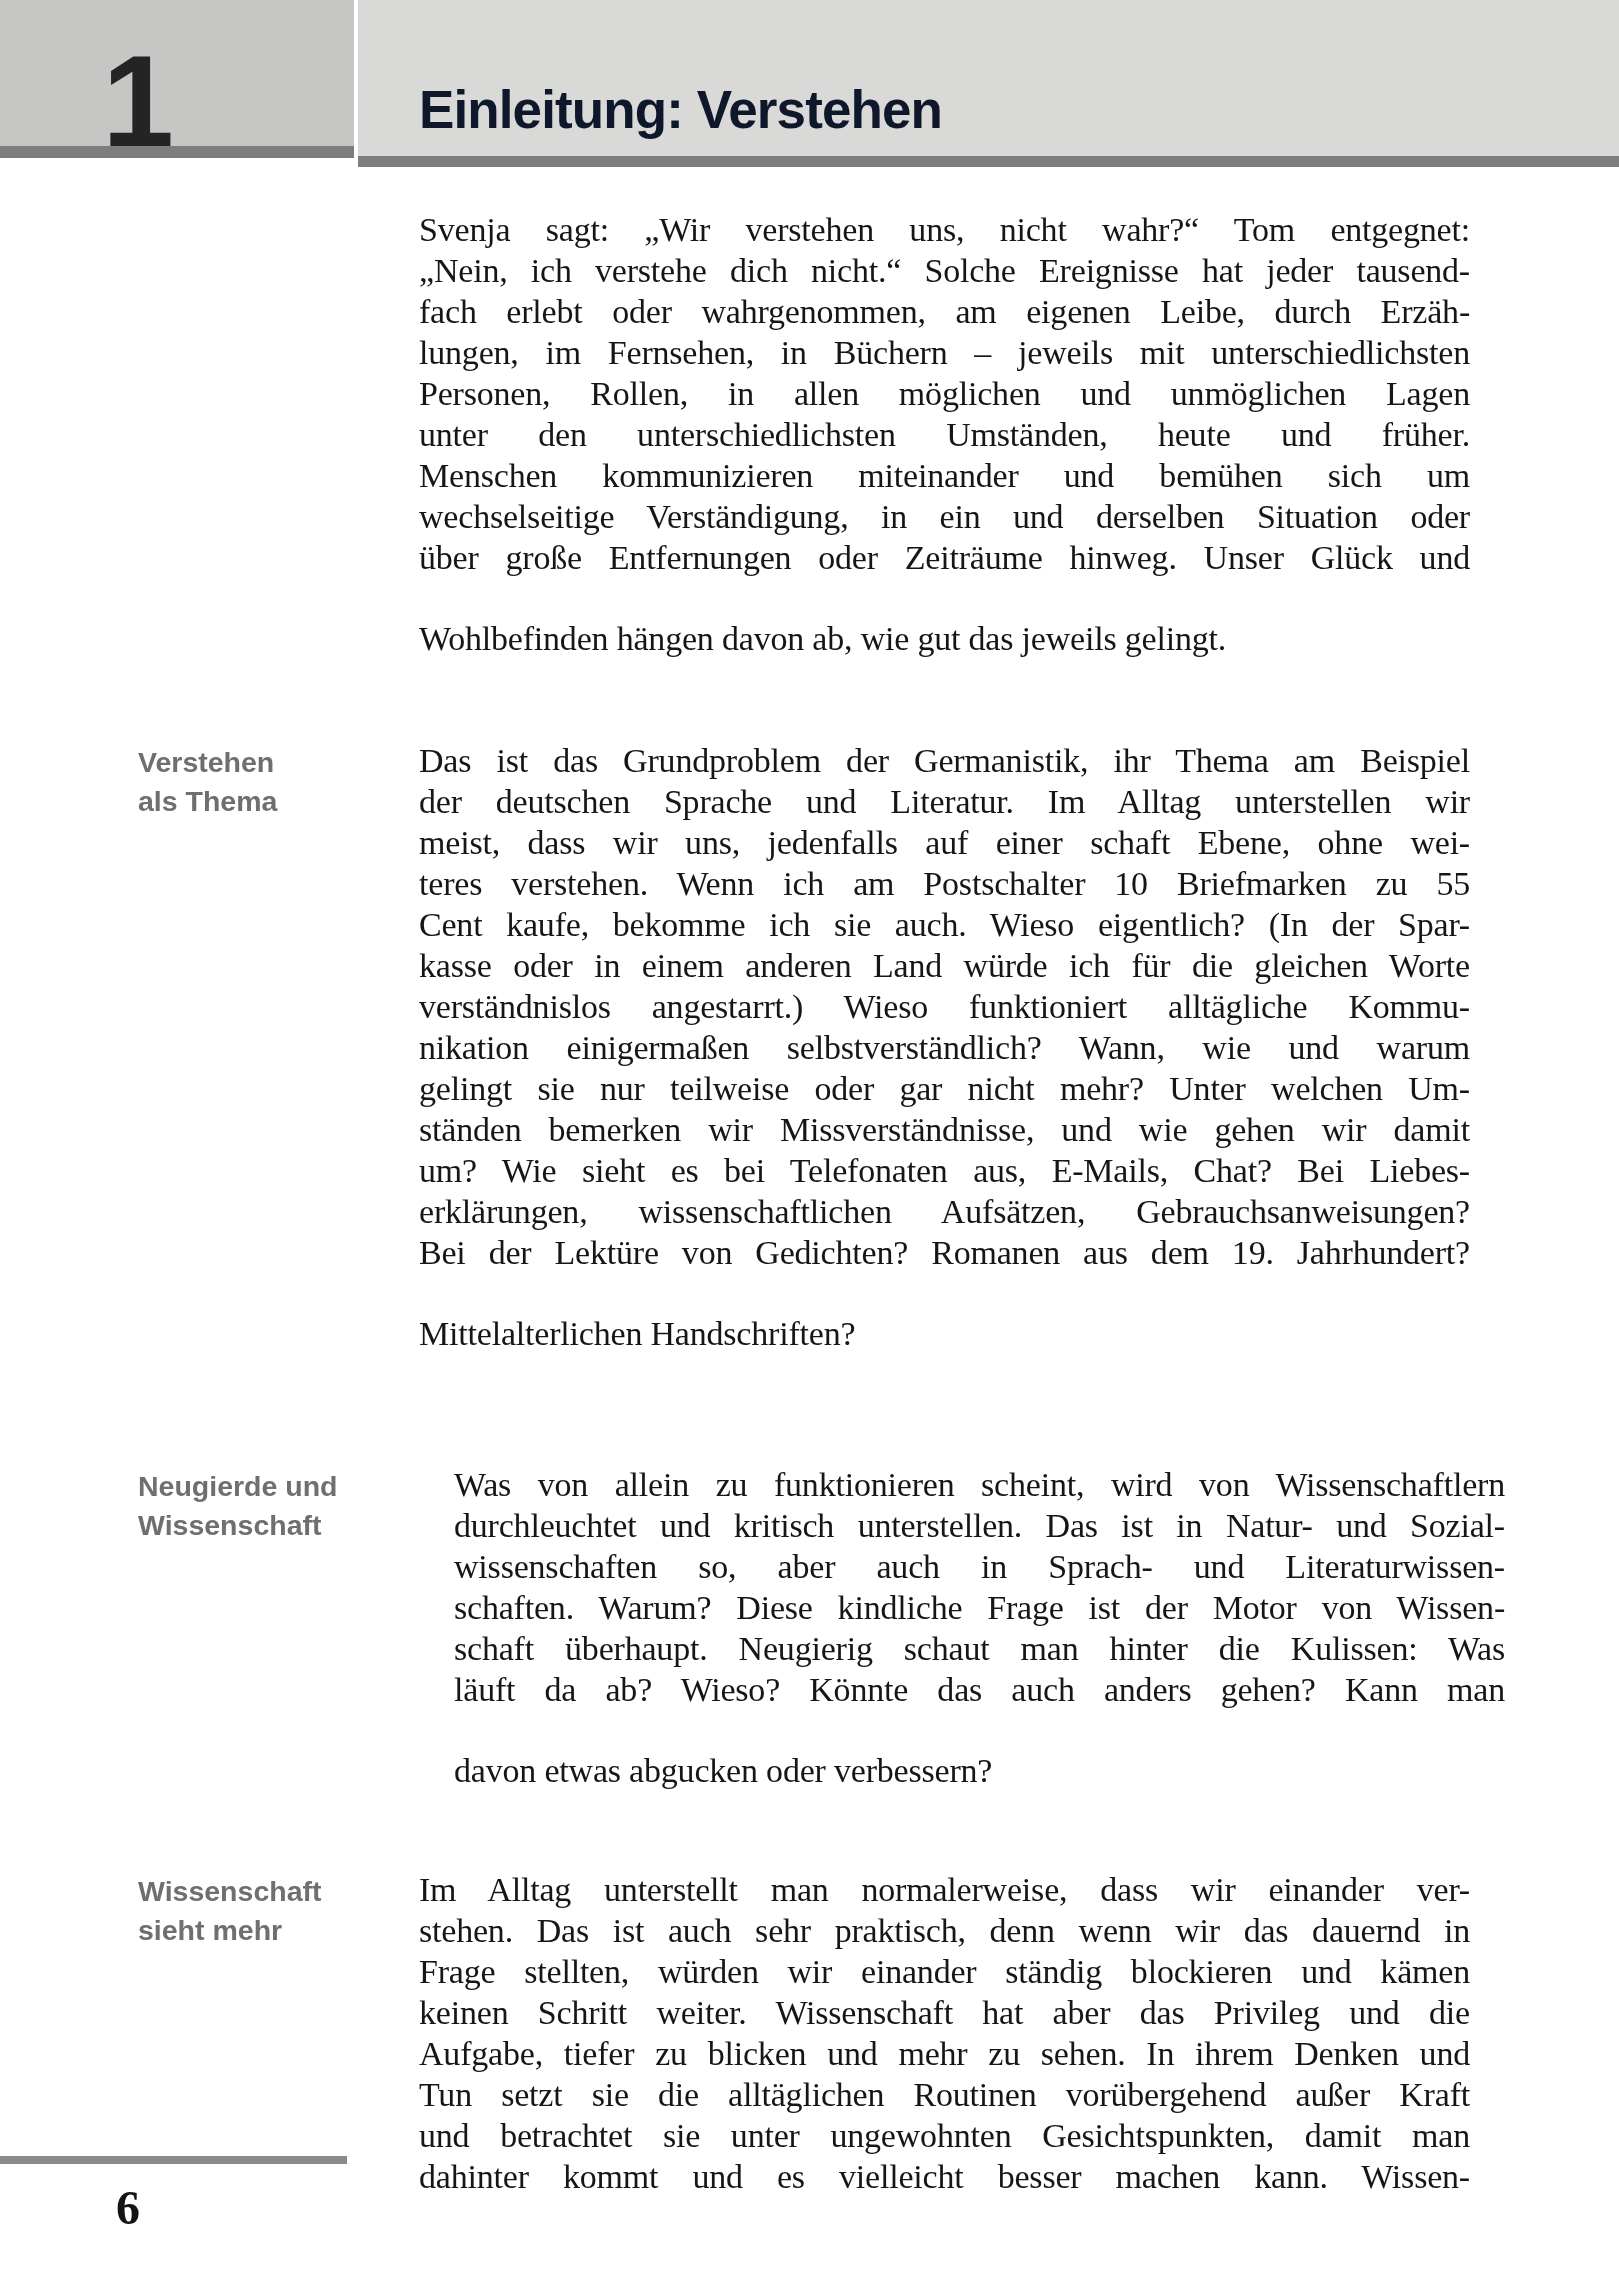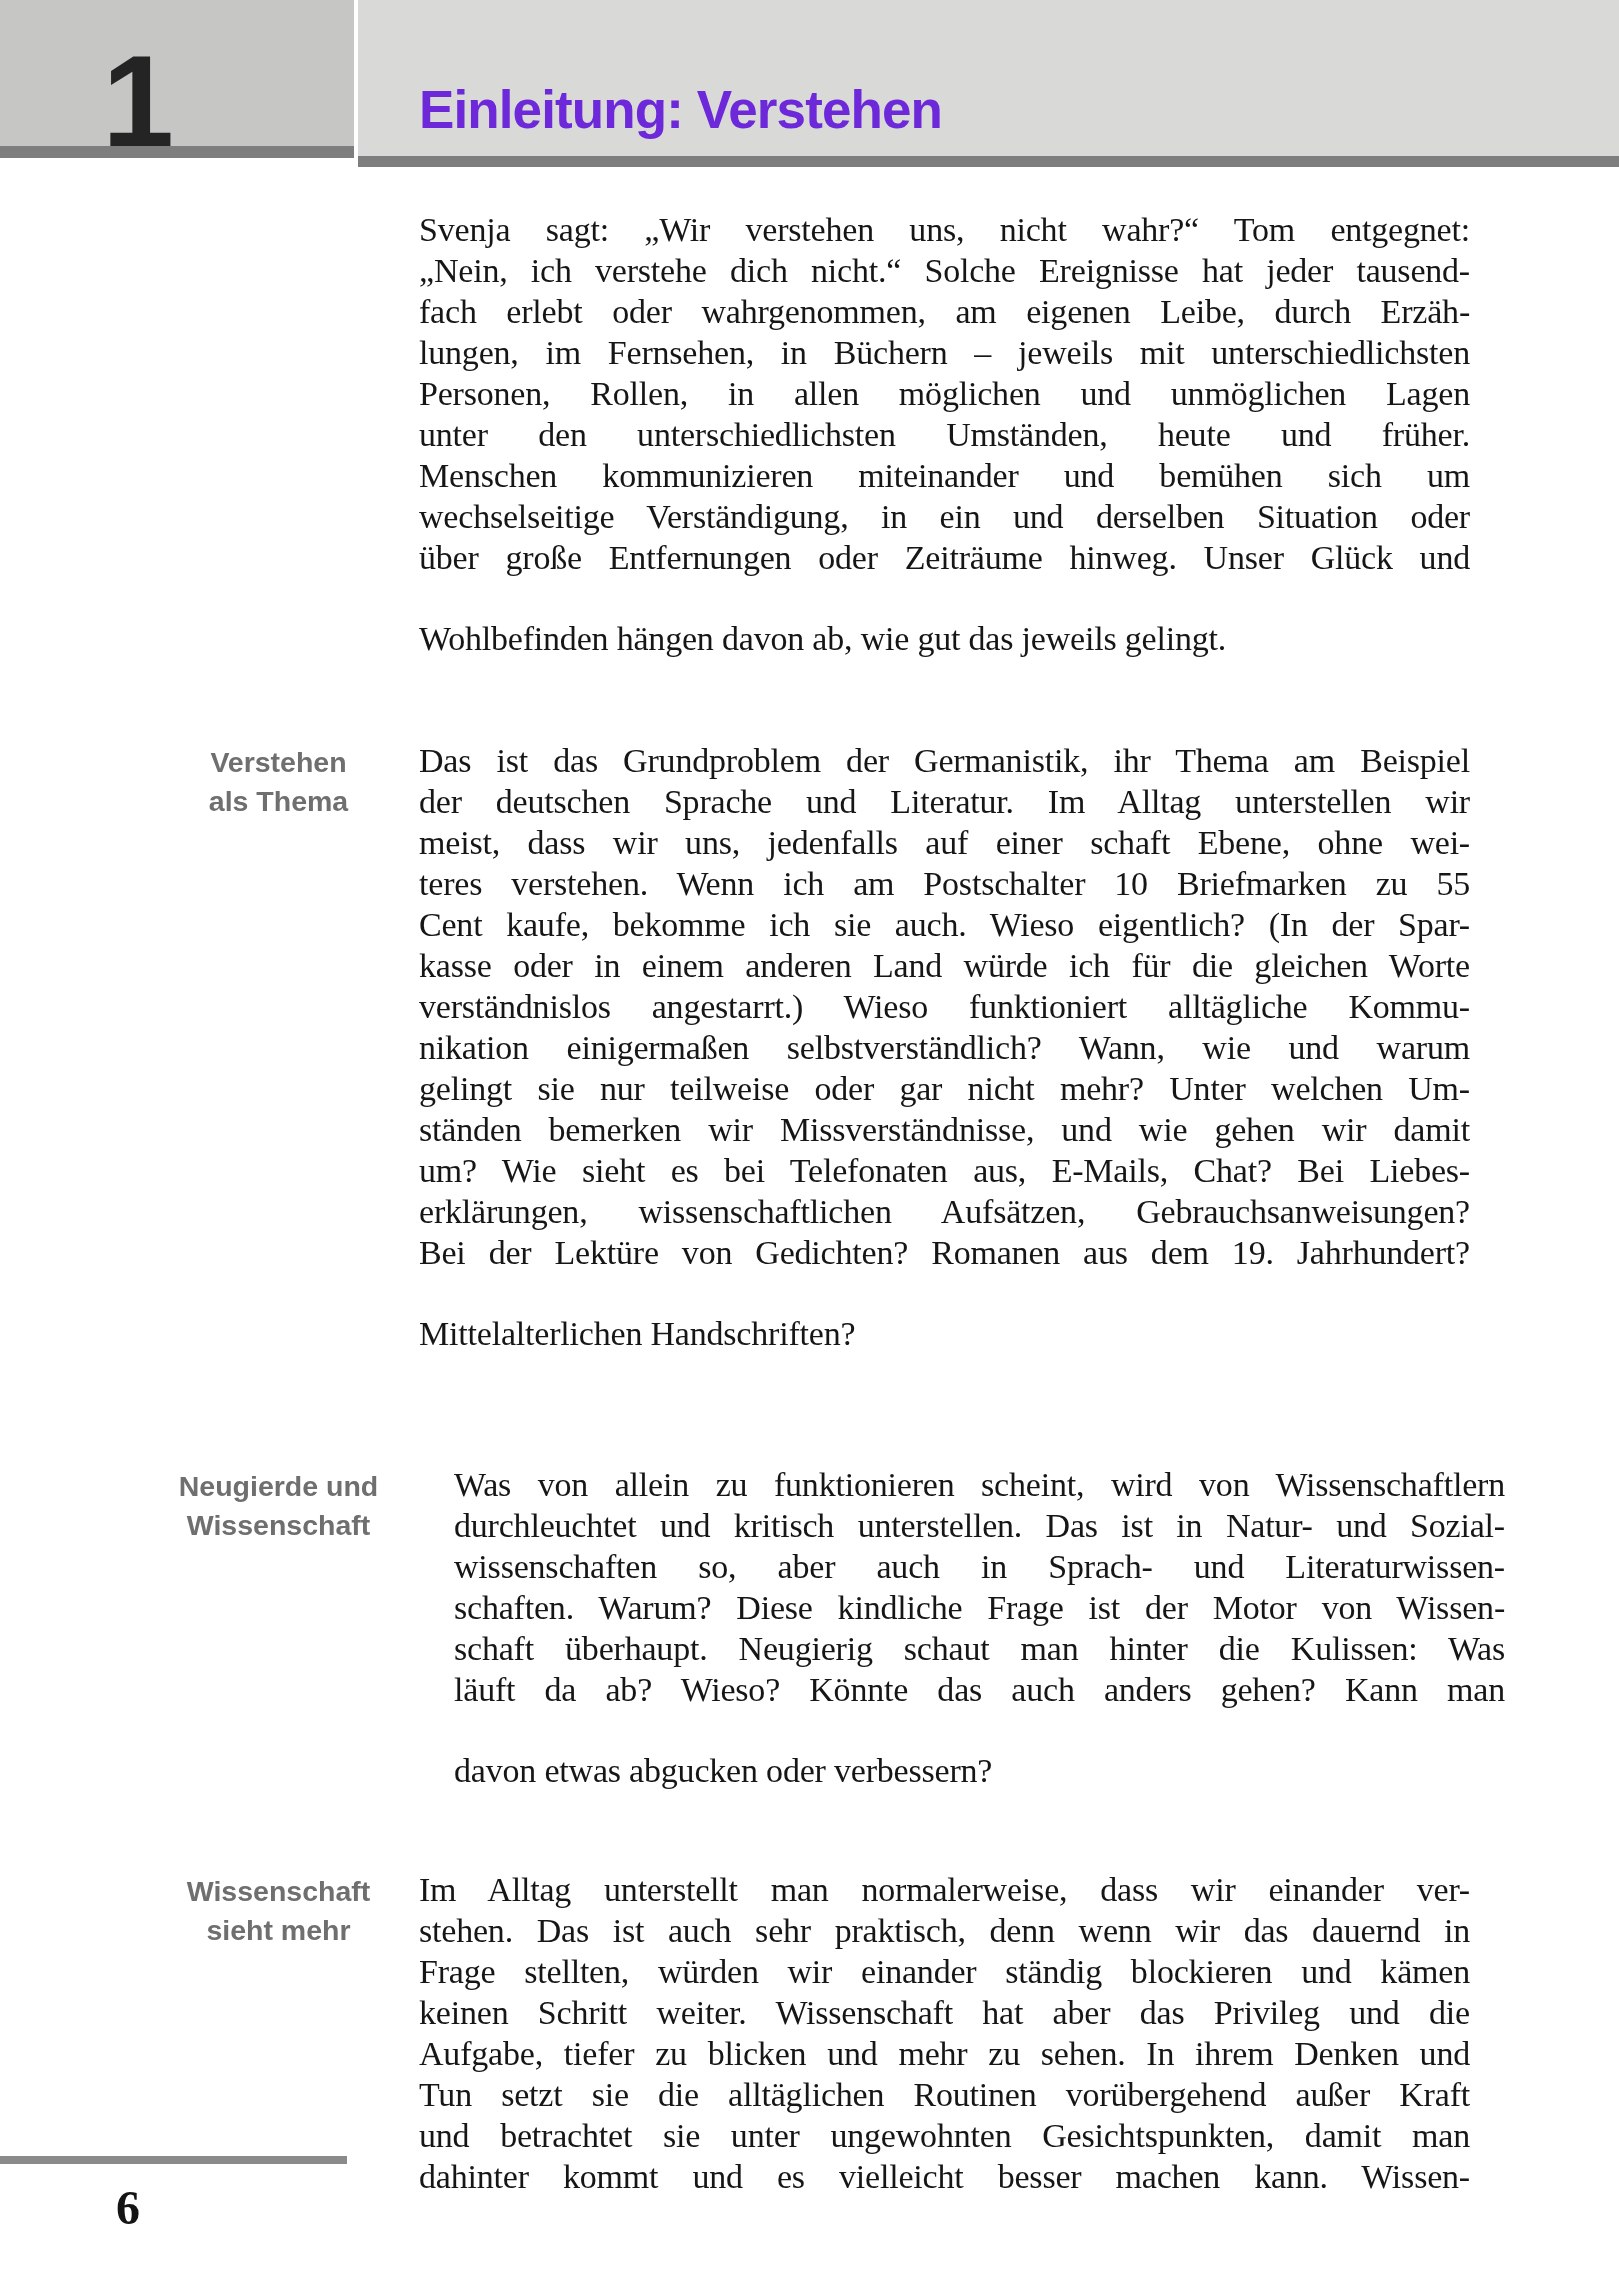--- a/index.html
+++ b/index.html
@@ -36,40 +36,39 @@
     width: 92px; text-align: center;
     font-family: "Liberation Sans", sans-serif;
     font-weight: 700; font-size: 129px; line-height: 1;
     color: #242424;
   }
   .chapter-title {
     position: absolute; left: 419px; top: 83px;
     font-family: "Liberation Sans", sans-serif;
     font-weight: 700; font-size: 53px; line-height: 1;
     letter-spacing: -0.9px;
-    color: #6d28d9;
+    color: #0f172a;
   }
   
   .content {
     position: absolute; left: 138px; top: 209px;
     width: 1332px;
   }
   .row {
     display: grid;
     grid-template-columns: 281px 1051px;
   }
   .row:nth-child(1) { margin-bottom: 81px; }
   .row:nth-child(2) { margin-bottom: 110px; }
   .row:nth-child(3) { margin-bottom: 78px; gap: 35px; }
   .note {
     font-family: "Liberation Sans", sans-serif;
     font-weight: 700; font-size: 28.5px; line-height: 39px;
     color: #6f6f6f;
     padding-top: 2.8px;
-    text-align: center;
   }
   .text { width: 1051px; }
   .line {
     font-size: 34px; line-height: 41px; height: 41px;
     color: #161616;
     text-align: justify;
     text-align-last: justify;
     overflow: hidden;
     letter-spacing: -0.2px;
   }

